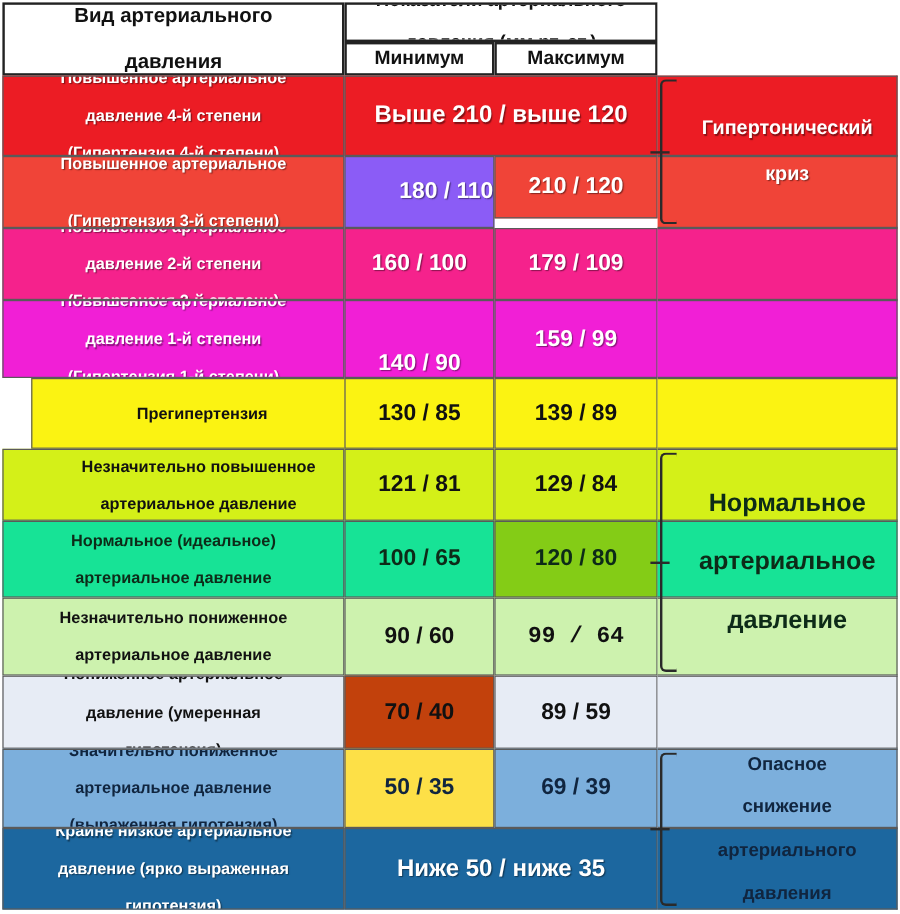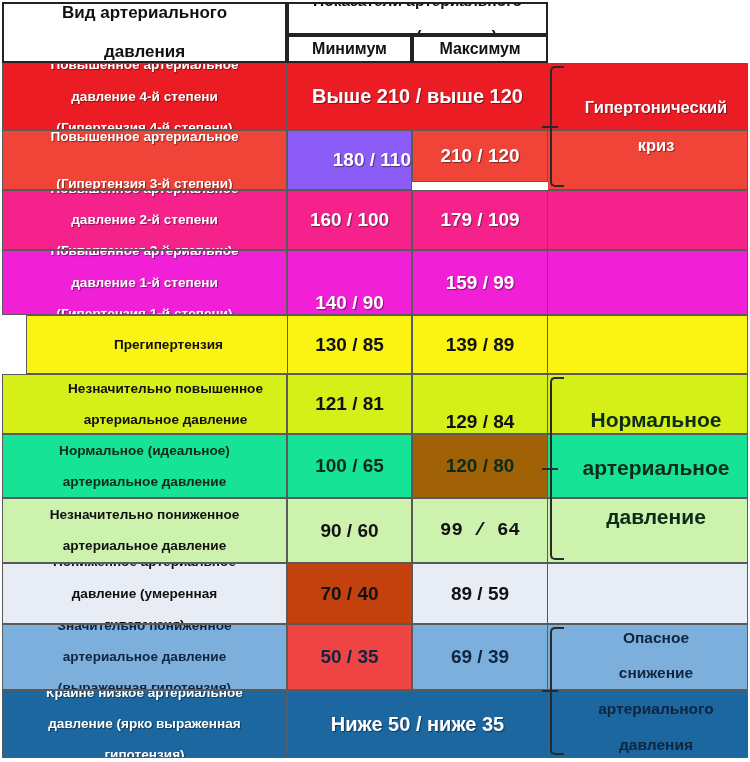--- a/index.html
+++ b/index.html
@@ -155,31 +155,31 @@
       <div class="cell val" style="left:412px;top:315px;width:136px;height:59px;background:#fbf312;color:#111111;">
         <span>139 / 89</span>
       </div>
       <div class="cell bgcell" style="left:548px;top:315px;width:200px;height:59px;background:#fbf312;"></div>
       <div class="cell lbl" style="left:2px;top:374px;width:285px;height:60px;background:#d4f018;color:#111111;padding-left:48px;">
         <span><span>Незначительно повышенное</span><br><span>артериальное давление</span></span>
       </div>
       <div class="cell val" style="left:287px;top:374px;width:125px;height:60px;background:#d4f018;color:#111111;">
         <span>121 / 81</span>
       </div>
-      <div class="cell val" style="left:412px;top:374px;width:136px;height:60px;background:#d4f018;color:#111111;align-items:flex-end;">
+      <div class="cell val" style="left:412px;top:374px;width:136px;height:60px;background:#d4f018;color:#111111;">
         <span>129 / 84</span>
       </div>
       <div class="cell bgcell" style="left:548px;top:374px;width:200px;height:60px;background:#d4f018;"></div>
       <div class="cell lbl" style="left:2px;top:434px;width:285px;height:64px;background:#17e396;color:#0d2b18;">
         <span><span>Нормальное (идеальное)</span><br><span>артериальное давление</span></span>
       </div>
       <div class="cell val" style="left:287px;top:434px;width:125px;height:64px;background:#17e396;color:#0d2b18;">
         <span>100 / 65</span>
       </div>
-      <div class="cell val" style="left:412px;top:434px;width:136px;height:64px;background:#a16207;color:#0d2b18;">
+      <div class="cell val" style="left:412px;top:434px;width:136px;height:64px;background:#84cc16;color:#0d2b18;">
         <span>120 / 80</span>
       </div>
       <div class="cell bgcell" style="left:548px;top:434px;width:200px;height:64px;background:#17e396;"></div>
       <div class="cell lbl" style="left:2px;top:498px;width:285px;height:65px;background:#cdf2ae;color:#111111;">
         <span><span>Незначительно пониженное</span><br><span>артериальное давление</span></span>
       </div>
       <div class="cell val" style="left:287px;top:498px;width:125px;height:65px;background:#cdf2ae;color:#111111;">
         <span>90 / 60</span>
       </div>
       <div class="cell val" style="left:412px;top:498px;width:136px;height:65px;background:#cdf2ae;color:#111111;font-family:Liberation Mono, monospace;">
@@ -192,21 +192,21 @@
       <div class="cell val" style="left:287px;top:563px;width:125px;height:61px;background:#c2410c;color:#111111;">
         <span>70 / 40</span>
       </div>
       <div class="cell val" style="left:412px;top:563px;width:136px;height:61px;background:#e7ecf5;color:#111111;">
         <span>89 / 59</span>
       </div>
       <div class="cell bgcell" style="left:548px;top:563px;width:200px;height:61px;background:#e7ecf5;"></div>
       <div class="cell lbl" style="left:2px;top:624px;width:285px;height:66px;background:#7cafdc;color:#10253f;">
         <span><span>Значительно пониженное</span><br><span>артериальное давление</span><br><span>(выраженная гипотензия)</span></span>
       </div>
-      <div class="cell val" style="left:287px;top:624px;width:125px;height:66px;background:#ef4444;color:#10253f;">
+      <div class="cell val" style="left:287px;top:624px;width:125px;height:66px;background:#fde047;color:#10253f;">
         <span>50 / 35</span>
       </div>
       <div class="cell val" style="left:412px;top:624px;width:136px;height:66px;background:#7cafdc;color:#10253f;">
         <span>69 / 39</span>
       </div>
       <div class="cell bgcell" style="left:548px;top:624px;width:200px;height:66px;background:#7cafdc;"></div>
       <div class="cell lbl tshadow" style="left:2px;top:690px;width:285px;height:68px;background:#1c679f;color:#ffffff;">
         <span><span>Крайне низкое артериальное</span><br><span>давление (ярко выраженная</span><br><span>гипотензия)</span></span>
       </div>
       <div class="cell val val-wide tshadow" style="left:287px;top:690px;width:261px;height:68px;background:#1c679f;color:#ffffff;">

